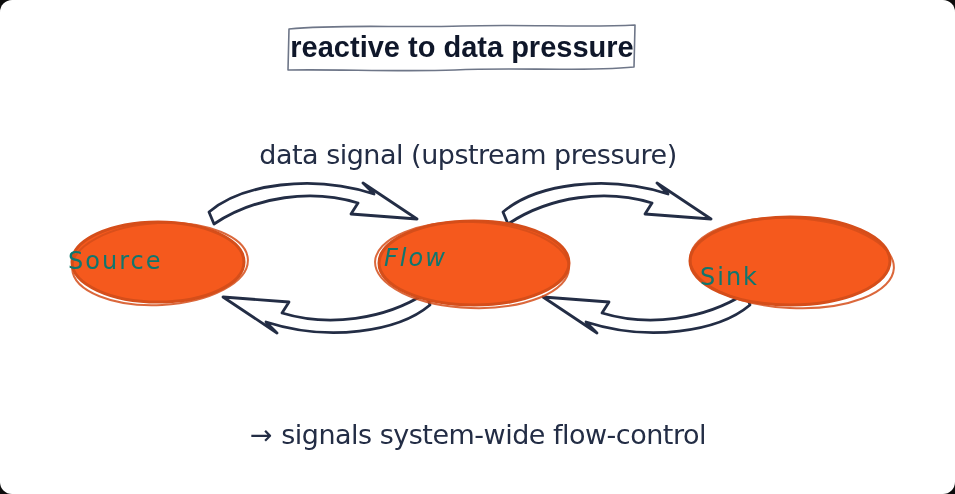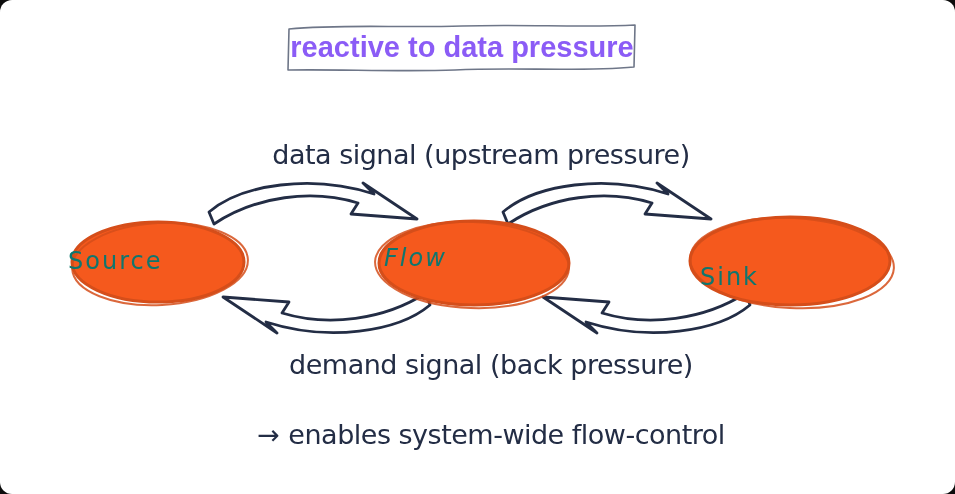--- a/index.html
+++ b/index.html
@@ -53,31 +53,30 @@
     left: 287px;
     top: 22px;
     width: 350px;
     height: 50px;
     display: flex;
     align-items: center;
     justify-content: center;
     font-family: "Liberation Sans", sans-serif;
     font-weight: bold;
     font-size: 29px;
-    color: #8b5cf6;
+    color: #0f172a;
   }
   .hand {
     position: absolute;
     color: #232d45;
     font-size: 27px;
     line-height: 34px;
     text-align: center;
     white-space: nowrap;
     letter-spacing: -0.5px;
-    margin-left: 13px;
   }
   .label-top    { left: 0; width: 936px; top: 138px; }
   .label-bottom { left: 0; width: 956px; top: 348px; }
   .bullet-1     { left: 0; width: 956px; top: 383px; }
   .bullet-2     { left: 0; width: 956px; top: 418px; }
   .bullet-marker { margin-right: 9px; }
   .node-label {
     position: absolute;
     color: #0f766e;
     font-size: 24px;
@@ -114,19 +113,18 @@
   </svg>
 
   <div class="title">reactive to data pressure</div>
 
   <div class="hand label-top">data signal (upstream pressure)</div>
 
   <div class="node-label node-label-source">Source</div>
   <div class="node-label node-label-flow">Flow</div>
   <div class="node-label node-label-sink">Sink</div>
 
-  <div class="hand label-bottom">demand signal (back pressure)</div>
 
   <div class="hand bullet-2">
-    <span class="bullet-marker">→</span><span>enables system-wide flow-control</span>
+    <span class="bullet-marker">→</span><span>signals system-wide flow-control</span>
   </div>
 
 </div>
 
 </body></html>

